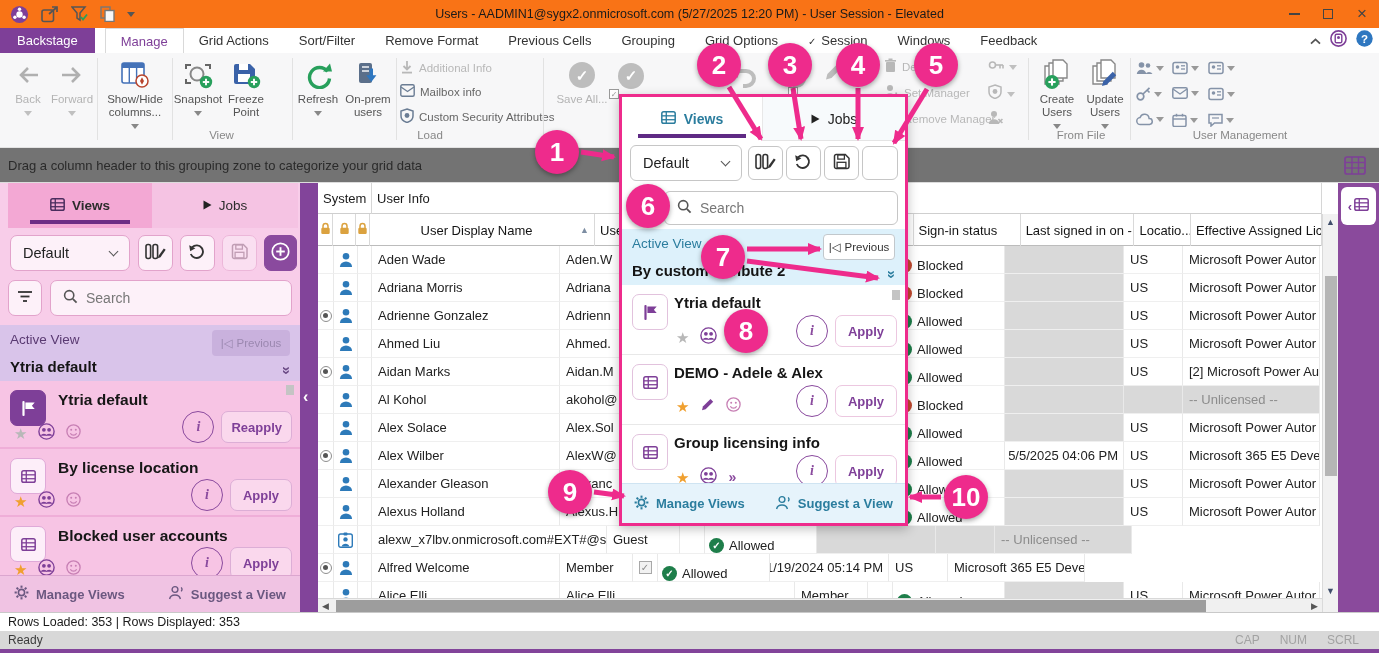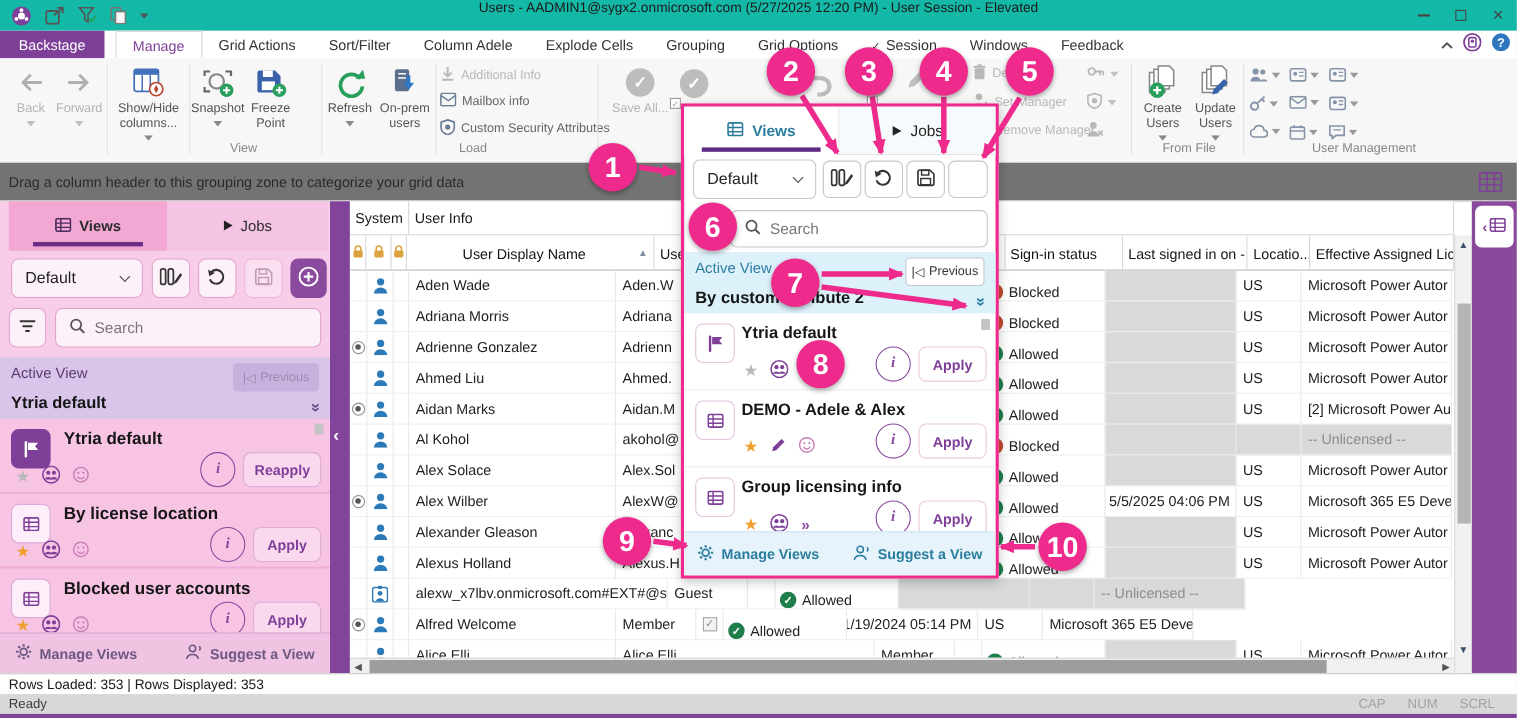--- a/index.html
+++ b/index.html
@@ -2,21 +2,21 @@
 <html><head>
 <meta charset="utf-8">
 <style>
   * { margin:0; padding:0; box-sizing:border-box; }
   html,body { background:#888; }
   #app { position:relative; width:1379px; height:653px; background:#fff; overflow:hidden;
          font-family:"Liberation Sans", sans-serif; font-size:13px; color:#222; }
   .abs { position:absolute; }
 
   
-  #titlebar { position:absolute; left:0; top:0; width:1379px; height:28px; background:#14b8a6; display:flex; }
+  #titlebar { position:absolute; left:0; top:0; width:1379px; height:28px; background:#f97316; display:flex; align-items:center; }
   .qat { display:flex; align-items:center; gap:12px; padding-left:10px; }
   .qat span { display:inline-flex; align-items:center; }
   #title-text { position:absolute; left:0; right:0; text-align:center; font-size:12.5px; color:#1a1a1a; }
   .wbtns { position:absolute; right:0; top:0; height:28px; display:flex; }
   .wbtn { width:34px; height:28px; display:flex; align-items:center; justify-content:center; color:#444; font-size:13px; }
   .maxbox { width:10px; height:10px; border:1.4px solid #444; display:inline-block; }
   .minbar { width:11px; height:2px; background:#444; display:inline-block; }
 
   
   #tabbar { position:absolute; left:0; top:28px; width:1379px; height:25px; background:#fff; display:flex; }
@@ -196,22 +196,22 @@
         </span>
       <span class="wbtn" style="font-size:17px;">×</span>
     </div>
   </div>
 
   <div id="tabbar">
       <div class="tab backstage"><span>Backstage</span></div>
       <div class="tab active"><span>Manage</span></div>
       <div class="tab"><span>Grid Actions</span></div>
       <div class="tab"><span>Sort/Filter</span></div>
-      <div class="tab"><span>Column Adele</span></div>
-      <div class="tab"><span>Explode Cells</span></div>
+      <div class="tab"><span>Remove Format</span></div>
+      <div class="tab"><span>Previous Cells</span></div>
       <div class="tab"><span>Grouping</span></div>
       <div class="tab"><span>Grid Options</span></div>
       <div class="tab"><span class="tab-check">✓</span><span>Session</span></div>
       <div class="tab"><span>Windows</span></div>
       <div class="tab"><span>Feedback</span></div>
     </div>
   <div id="tabbar-right">
     <span><svg width="11" height="7">
           <polyline points="1,5.6 5.5,1.4 10,5.6" fill="none" stroke="#555" stroke-width="1.8"></polyline>
         </svg></span>

